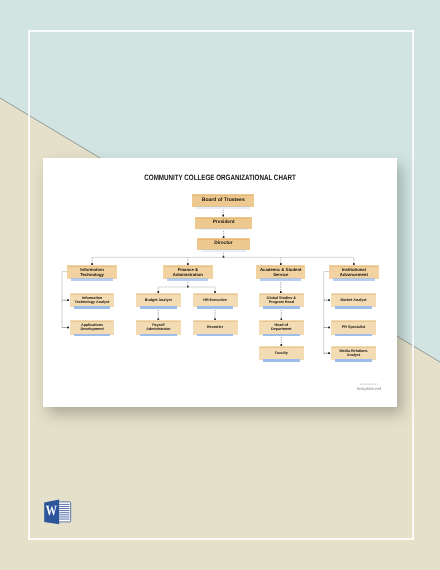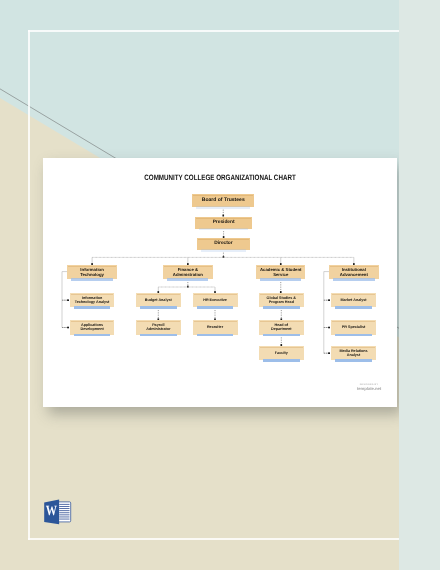--- a/index.html
+++ b/index.html
@@ -1,17 +1,17 @@
 <!DOCTYPE html>
 <html><head>
 <meta charset="utf-8">
 <style>
   html,body{margin:0;padding:0;}
   body{width:440px;height:570px;overflow:hidden;font-family:"Liberation Sans",sans-serif;background:#dde8e4;-webkit-font-smoothing:antialiased;text-rendering:geometricPrecision;}
-  #stage{position:relative;width:399px;height:570px;overflow:hidden;}
+  #stage{position:relative;width:440px;height:570px;overflow:hidden;}
   .bg-teal{position:absolute;inset:0;background:#d1e4e2;}
   .bg-beige{position:absolute;inset:0;background:#e5e0c9;
     clip-path:polygon(0 98px, 440px 362px, 440px 570px, 0 570px);}
   .diag-svg{position:absolute;inset:0;}
   .frame{position:absolute;left:27.5px;top:30px;width:386px;height:509.5px;box-sizing:border-box;}
   .frame i{position:absolute;background:rgba(255,255,255,0.82);display:block;}
   .frame .ft{left:0;top:0;width:100%;height:2px;}
   .frame .fb{left:0;bottom:0;width:100%;height:2px;}
   .frame .fl{left:0;top:0;width:2px;height:100%;}
   .frame .fr{right:0;top:0;width:2px;height:100%;}

